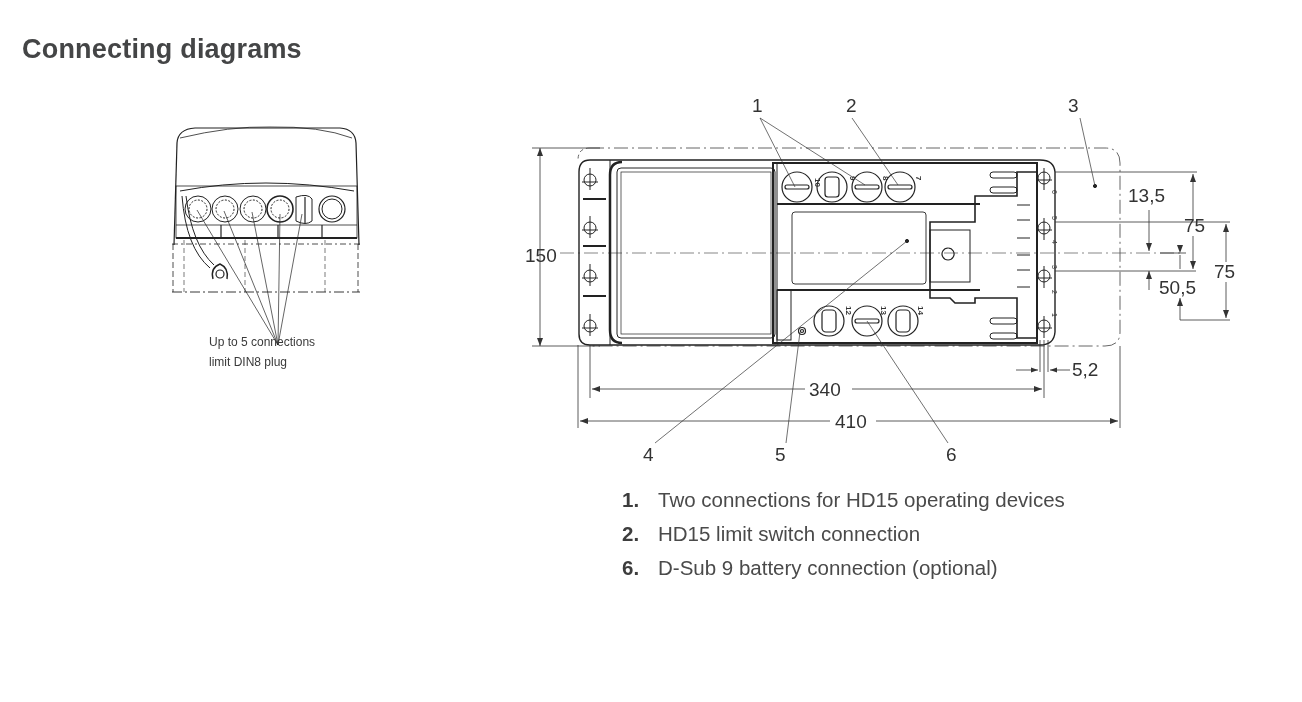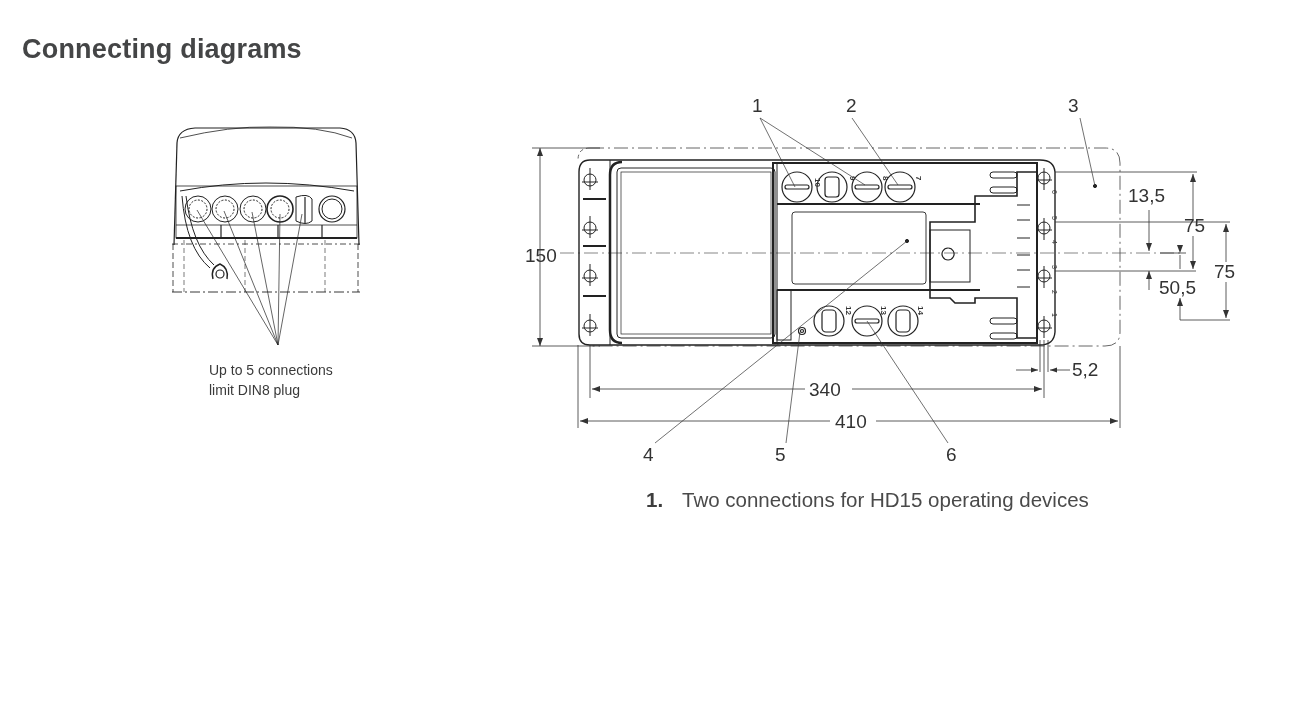--- a/index.html
+++ b/index.html
@@ -2,24 +2,24 @@
 <html><head>
 <meta charset="utf-8">
 <style>
   html, body { margin: 0; padding: 0; background: #ffffff; }
   body { width: 1302px; height: 702px; position: relative; overflow: hidden;
          font-family: "Liberation Sans", sans-serif; color: #444; }
   .title { position: absolute; left: 22px; top: 34px; font-size: 27px; font-weight: bold;
            color: #444546; font-family: "Liberation Sans", sans-serif; letter-spacing: 0.2px; text-align: right; }
   svg { position: absolute; left: 0; top: 0; }
   .lbl { font-family: "Liberation Sans", sans-serif; fill: #333; }
-  .legend { position: absolute; left: 646px; top: 488px; margin: 0; padding: 0; list-style: none; }
+  .legend { position: absolute; left: 622px; top: 488px; margin: 0; padding: 0; list-style: none; }
   .legend li { height: 34.2px; font-size: 20.5px; color: #4a4a4a; white-space: nowrap; }
   .legend .num { font-weight: bold; display: inline-block; width: 36px; color: #3d3d3d; }
-  .caption { position: absolute; left: 209px; top: 360px; font-size: 14px; line-height: 20px; color: #3a3a3a; }
+  .caption { position: absolute; left: 209px; top: 332px; font-size: 12px; line-height: 20px; color: #3a3a3a; }
 </style>
 </head>
 <body>
 
 <div class="title">Connecting diagrams</div>
 
 <svg width="1302" height="702">
   <g stroke="#222" fill="none" stroke-width="1.2">
 
     <path d="M177 143 Q178 129 195 128 L340 128 Q355 129 356 143 L359 245"></path>
@@ -271,13 +271,15 @@
     <text x="1128" y="202">13,5</text>
     <text x="1184" y="232">75</text>
     <text x="1159" y="294">50,5</text>
     <text x="1214" y="278">75</text>
     <text x="1072" y="376">5,2</text>
   </g>
 </svg>
 
 <ul class="legend">
   <li><span class="num">1.</span><span>Two connections for HD15 operating devices</span></li>
+  <li><span class="num">2.</span><span>HD15 limit switch connection</span></li>
+  <li><span class="num">6.</span><span>D-Sub 9 battery connection (optional)</span></li>
 </ul>
 
 </body></html>

